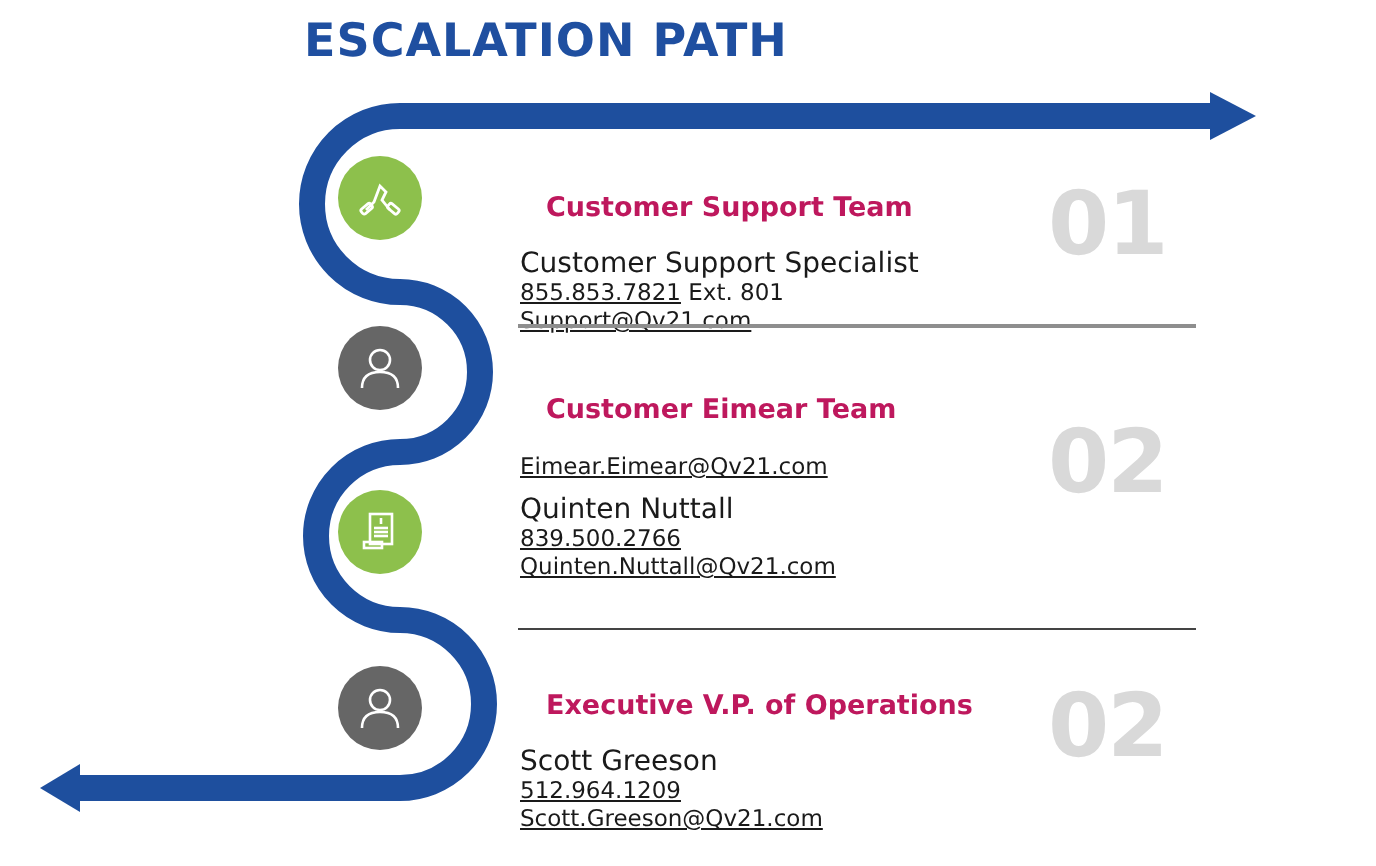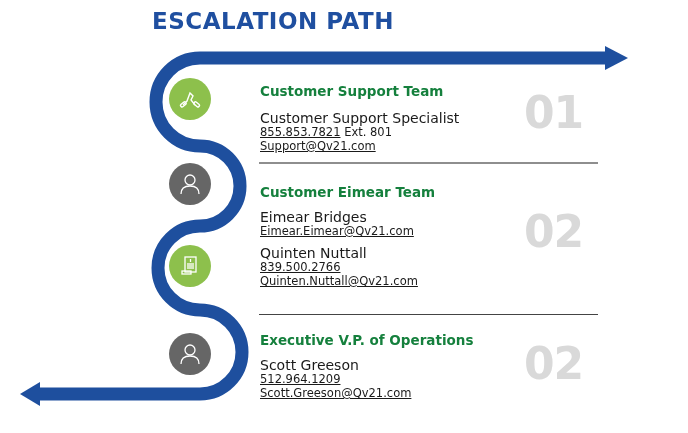--- a/index.html
+++ b/index.html
@@ -3,21 +3,21 @@
 <meta charset="utf-8">
 <style>
   html, body { margin:0; padding:0; background:#ffffff; }
   body { width:688px; height:433px; position:relative; overflow:hidden; font-family:"Liberation Sans", sans-serif; }
   .title { position:absolute; left:0; width:546px; top:8px; text-align:center; font-family:"DejaVu Sans", sans-serif; font-weight:bold; font-size:23px; color:#1f4fa0; letter-spacing:0.5px; }
   svg.path { position:absolute; left:0; top:0; }
   .icon { position:absolute; width:42px; height:42px; border-radius:50%; display:flex; align-items:center; justify-content:center; }
   .icon.green { background:#8dc04c; }
   .icon.gray { background:#666666; }
   .section { position:absolute; left:260px; }
-  .sec-title { font-family:"DejaVu Sans", sans-serif; font-weight:bold; font-size:13.5px; color:#15803d; margin:0; }
+  .sec-title { font-family:"DejaVu Sans", sans-serif; font-weight:bold; font-size:13.5px; color:#be185d; margin:13px; }
   .contact { margin-top:8px; font-family:"DejaVu Sans", sans-serif; font-size:11.5px; color:#1a1a1a; line-height:14px; }
   .contact .name { font-weight:normal; font-size:14px; }
   .contact a { color:#1a1a1a; text-decoration:underline; }
   .num { position:absolute; left:524px; font-family:"DejaVu Sans", sans-serif; font-weight:bold; font-size:44px; color:#d9d9d9; letter-spacing:-1px; }
   .divider { position:absolute; left:259px; width:339px; height:2px; background:#8e8e8e; }
   .divider.dark { height:1px; background:#444; }
 </style>
 </head>
 <body>
 
@@ -69,21 +69,20 @@
     <div><a>855.853.7821</a><span> Ext. 801</span></div>
     <div><a>Support@Qv21.com</a></div>
   </div>
 </div>
 <div class="num" style="top:87px;text-align:right;">01</div>
 <div class="divider" style="top:162px;"></div>
 
 <div class="section" style="top:184px;">
   <div class="sec-title">Customer Eimear Team</div>
   <div class="contact" style="margin-top:10px;">
-    <div class="name">Eimear Bridges</div>
     <div><a>Eimear.Eimear@Qv21.com</a></div>
   </div>
   <div class="contact" style="margin-top:8px;">
     <div class="name">Quinten Nuttall</div>
     <div><a>839.500.2766</a></div>
     <div><a>Quinten.Nuttall@Qv21.com</a></div>
   </div>
 </div>
 <div class="num" style="top:206px;">02</div>
 <div class="divider dark" style="top:314px;"></div>

